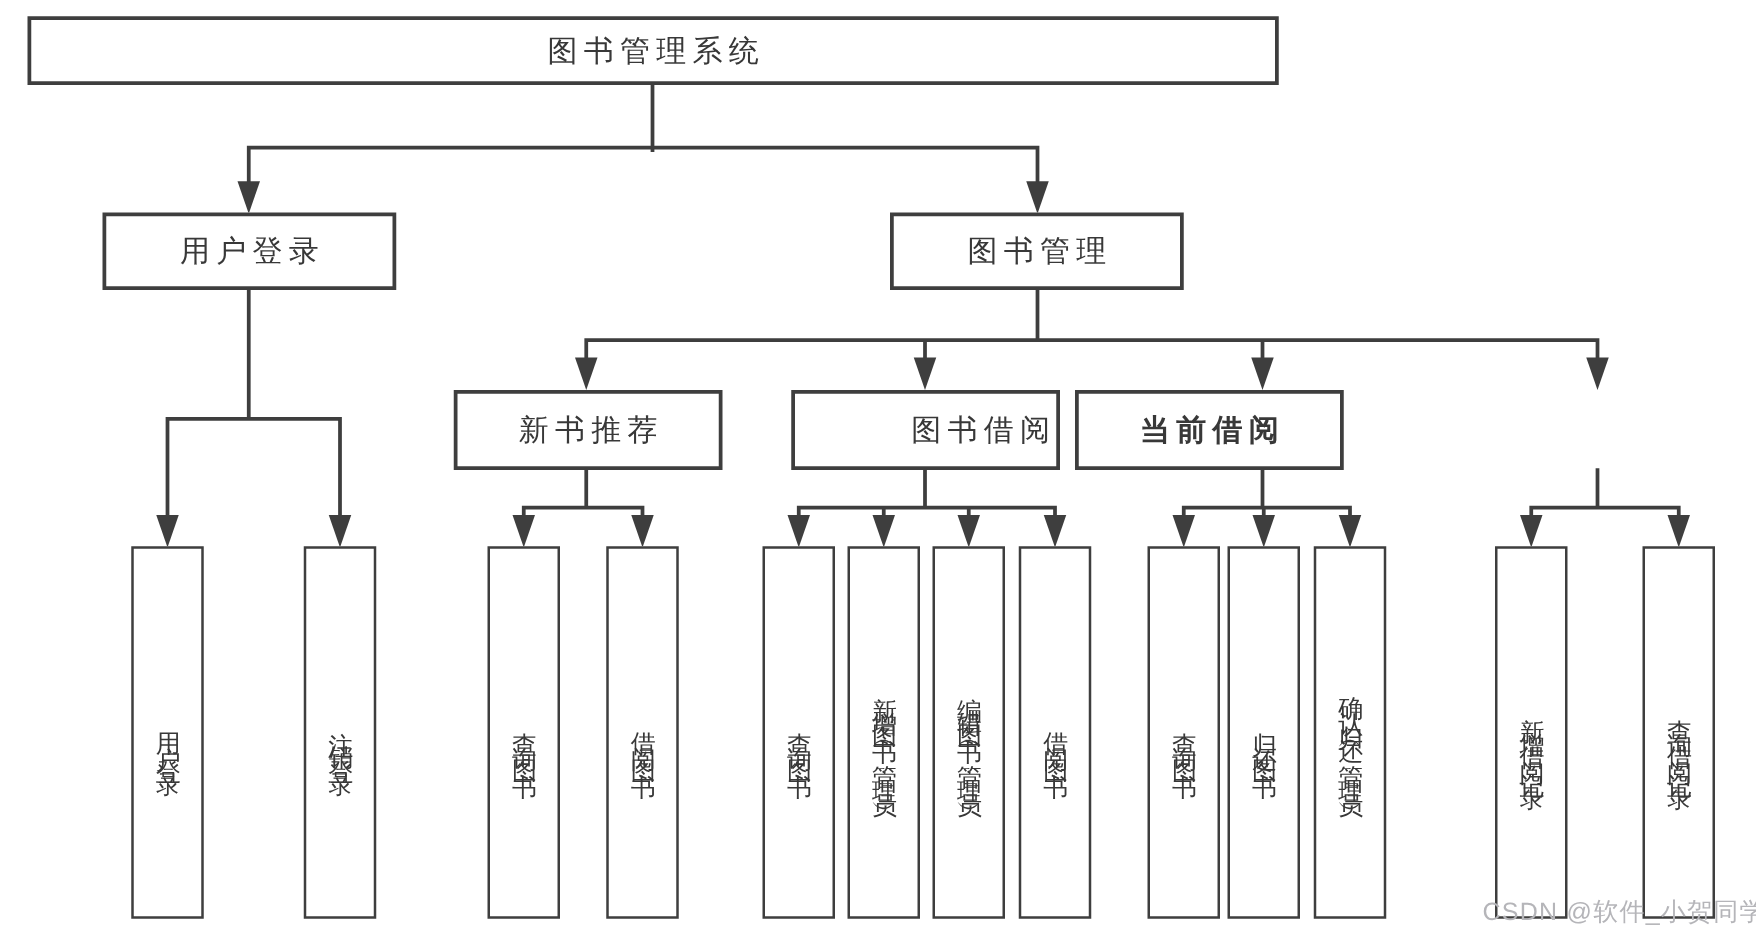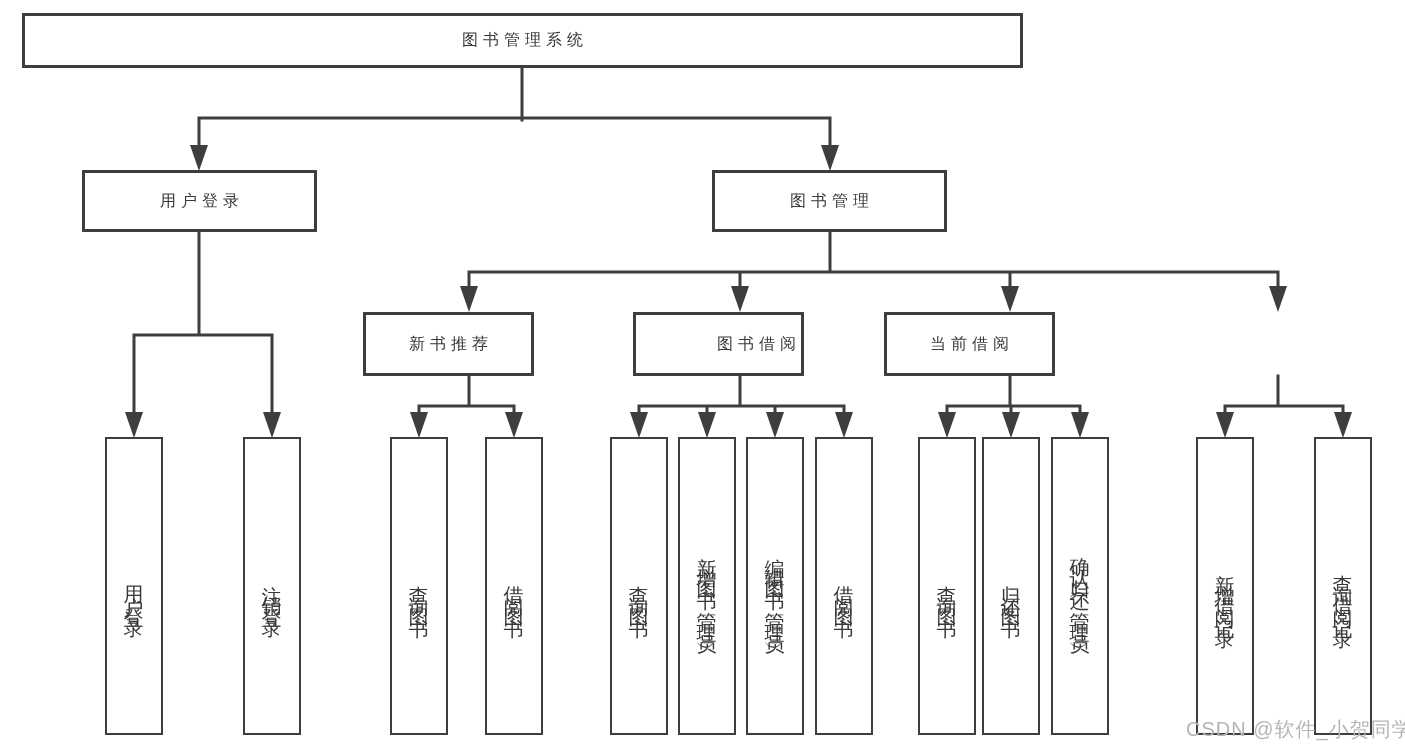--- a/index.html
+++ b/index.html
@@ -22,22 +22,22 @@
     position:absolute;
     box-sizing:border-box;
     border:3px solid var(--line);
     background:#ffffff;
     display:flex;align-items:center;justify-content:center;
     color:var(--text);
     z-index:2;
   }
   .root{left:22px;top:13px;width:1001px;height:55px;}
   .l2{top:170px;width:235px;height:62px;}
-  .l3{top:312px;width:171px;height:64px;}
-  .h-label{font-size:16px;letter-spacing:5px;padding-left:5px;white-space:nowrap;}
+  .l3{top:312px;width:215px;height:64px;}
+  .h-label{font-size:24px;letter-spacing:5px;padding-left:5px;white-space:nowrap;}
   .leaf{top:437px;width:58px;height:298px;border-width:2.5px;}
   .vtext{
     writing-mode:vertical-rl;
     text-orientation:mixed;
     font-size:20px;
     line-height:1;
     letter-spacing:11px;
     padding-top:11px;
     white-space:nowrap;
   }
@@ -107,21 +107,21 @@
   <div class="node l2" style="left:712px;">
     <span class="h-label">图书管理</span>
   </div>
 
   <div class="node l3" style="left:363px;">
     <span class="h-label">新书推荐</span>
   </div>
   <div class="node l3" style="left:633px;justify-content:flex-end;">
     <span class="h-label">图书借阅</span>
   </div>
-  <div class="node l3" style="left:884px;">
+  <div class="node l3" style="left:860px;font-weight:bold;">
     <span class="h-label">当前借阅</span>
   </div>
 
   <div class="node leaf" style="left:105px;">
     <span class="vtext">用户登录</span>
   </div>
   <div class="node leaf" style="left:243px;">
     <span class="vtext">注销登录</span>
   </div>
 

